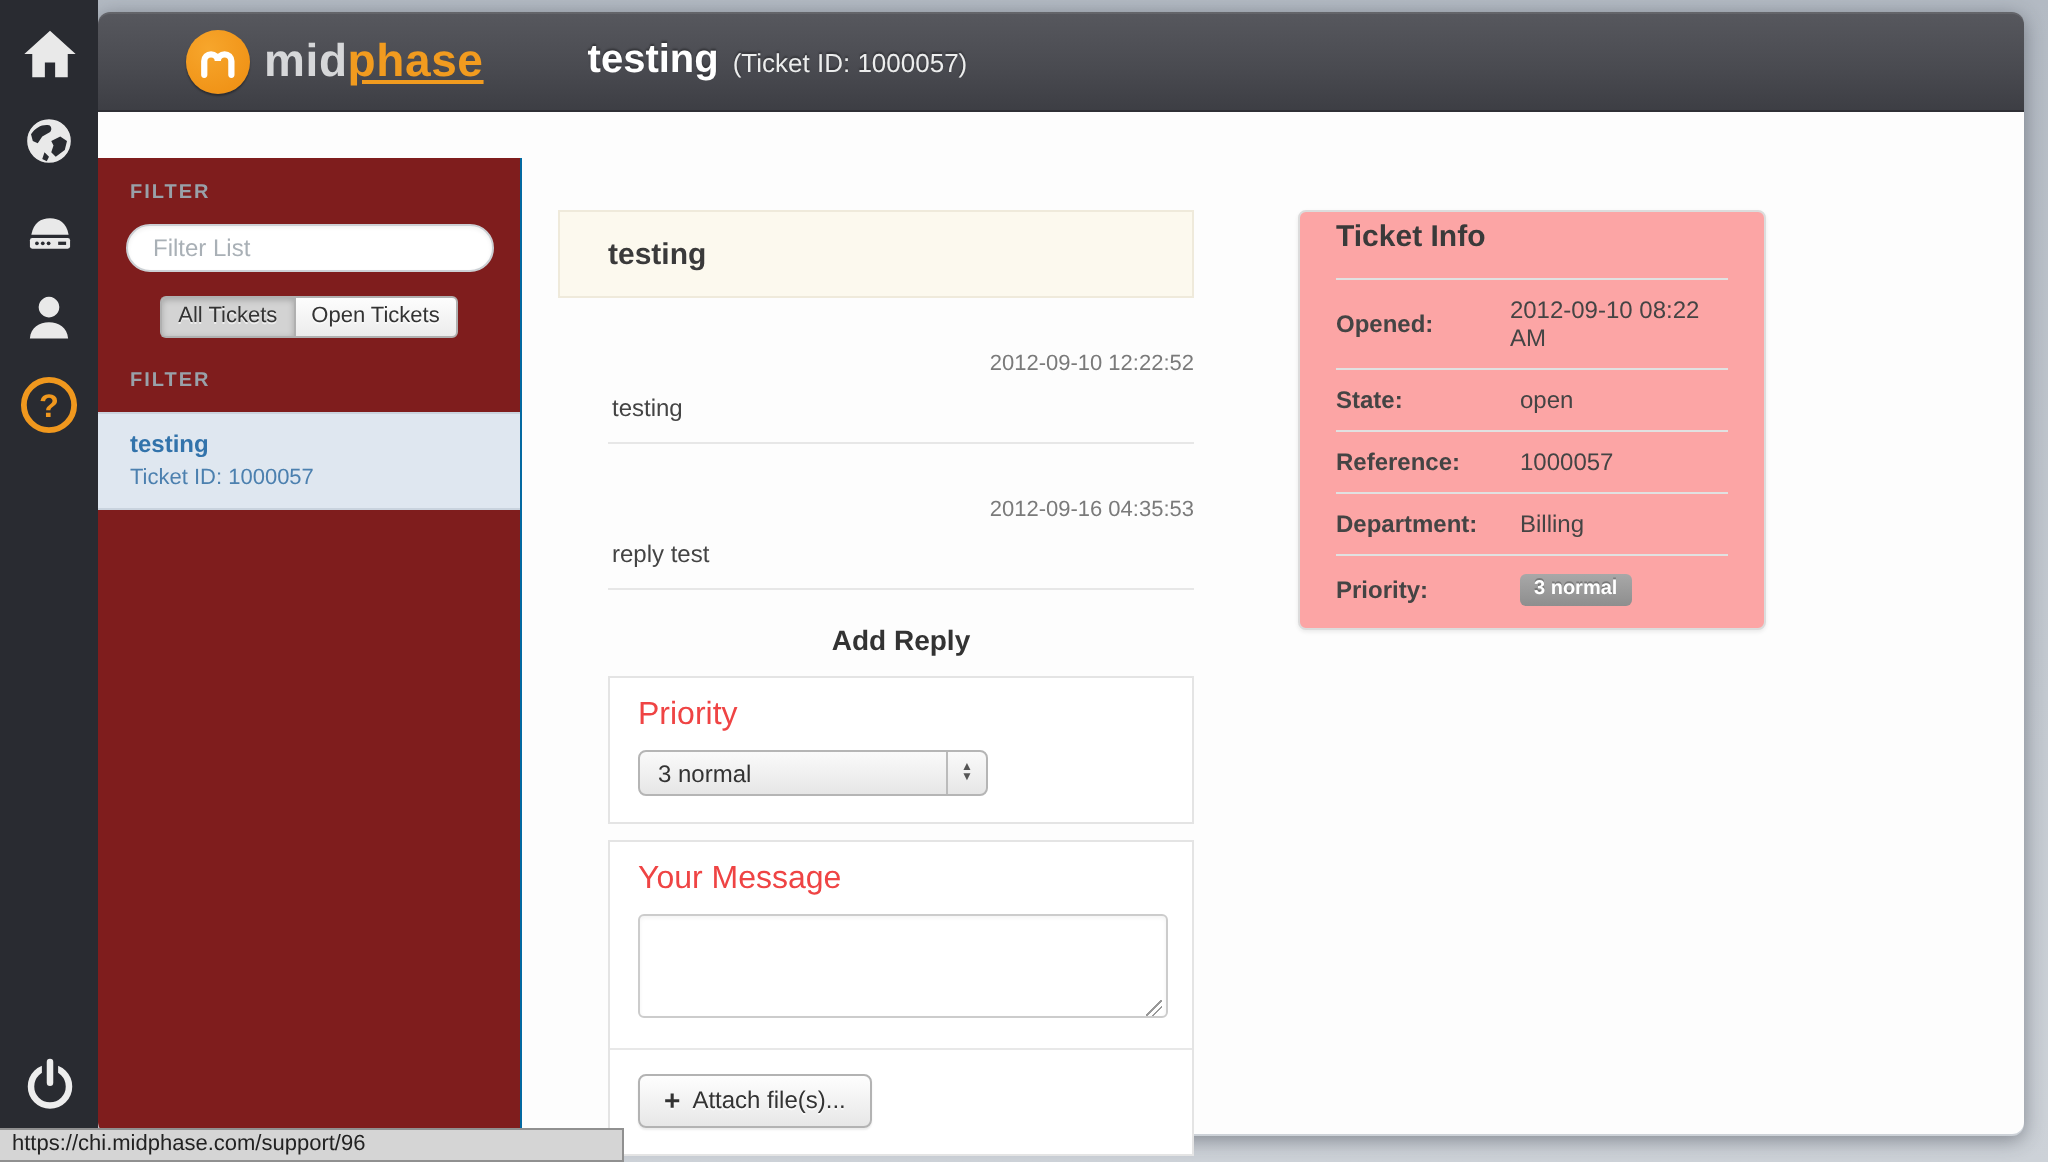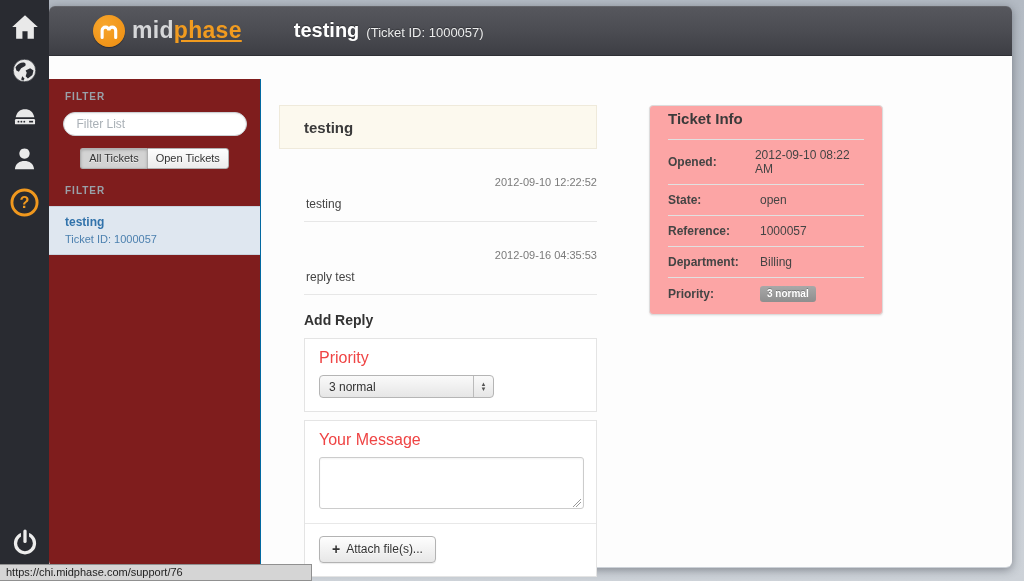--- a/index.html
+++ b/index.html
@@ -68,21 +68,21 @@
   
   .main-area { flex:1; position:relative; border-radius:0 0 6px 0; }
   .content-col { position:absolute; left:18px; top:49px; width:318px; }
   .subject-card { height:44px; background:#fcf9ee; border:1px solid #efeadb;
     display:flex; align-items:center; padding-left:24px; }
   .subject-card .subject-text { font-size:15px; font-weight:bold; color:#3a3a3a; }
   .thread-block { margin-left:25px; width:293px; }
   .msg { padding:12px 0 10px; border-bottom:1px solid #e7e7e7; }
   .msg .ts { text-align:right; font-size:11px; color:#7a7a7a; margin-bottom:9px;margin-top:15px; }
   .msg .body { font-size:12px; color:#444; padding-left:2px; }
-  .add-reply-h { font-size:14px; font-weight:bold; color:#333; margin:17px 0 10px; }
+  .add-reply-h { font-size:14px; font-weight:bold; color:#333; margin:17px 0 10px;text-align:center; }
   .form-box { border:1px solid #e4e4e4; background:#fff; padding:10px 14px 13px; }
   .form-box + .form-box { margin-top:8px; }
   .field-label { font-size:16px; color:#ef4444; margin-bottom:8px; }
   .select { width:175px; height:23px; border:1px solid #b5b5b5; border-radius:4px;
     background:linear-gradient(#fafafa,#e6e6e6); display:flex; align-items:center;
     cursor:pointer; box-shadow:0 1px 0 rgba(255,255,255,.7); }
   .select .sel-val { flex:1; font-size:12px; color:#333; padding-left:9px; }
   .select .sel-step { width:20px; align-self:stretch; border-left:1px solid #bbb;
     display:flex; flex-direction:column; align-items:center; justify-content:center;
     font-size:6px; line-height:5px; color:#555; }
@@ -270,13 +270,13 @@
         <div class="ti-row">
           <span class="ti-label">Priority:</span>
           <span class="ti-value"><span class="badge">3 normal</span></span>
         </div>
       </aside>
 
     </section>
   </div>
 </div>
 
-<div class="status-bar">https://chi.midphase.com/support/76</div>
+<div class="status-bar">https://chi.midphase.com/support/96</div>
 
 </body></html>

